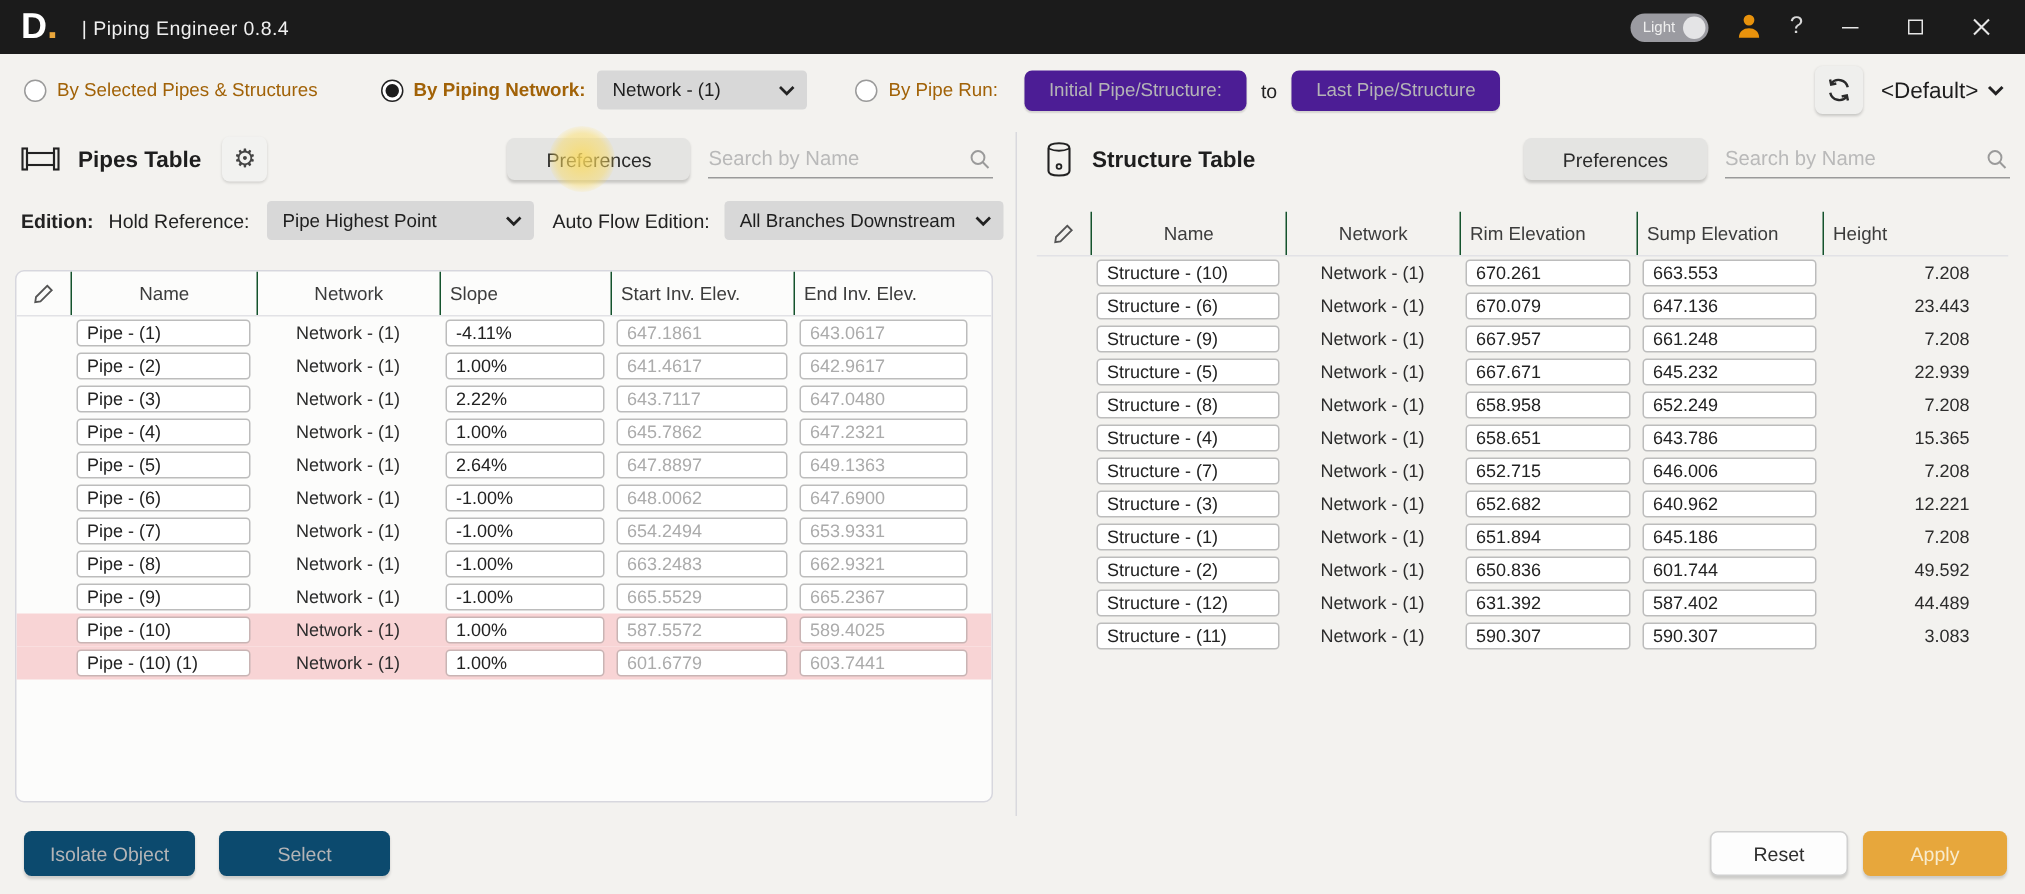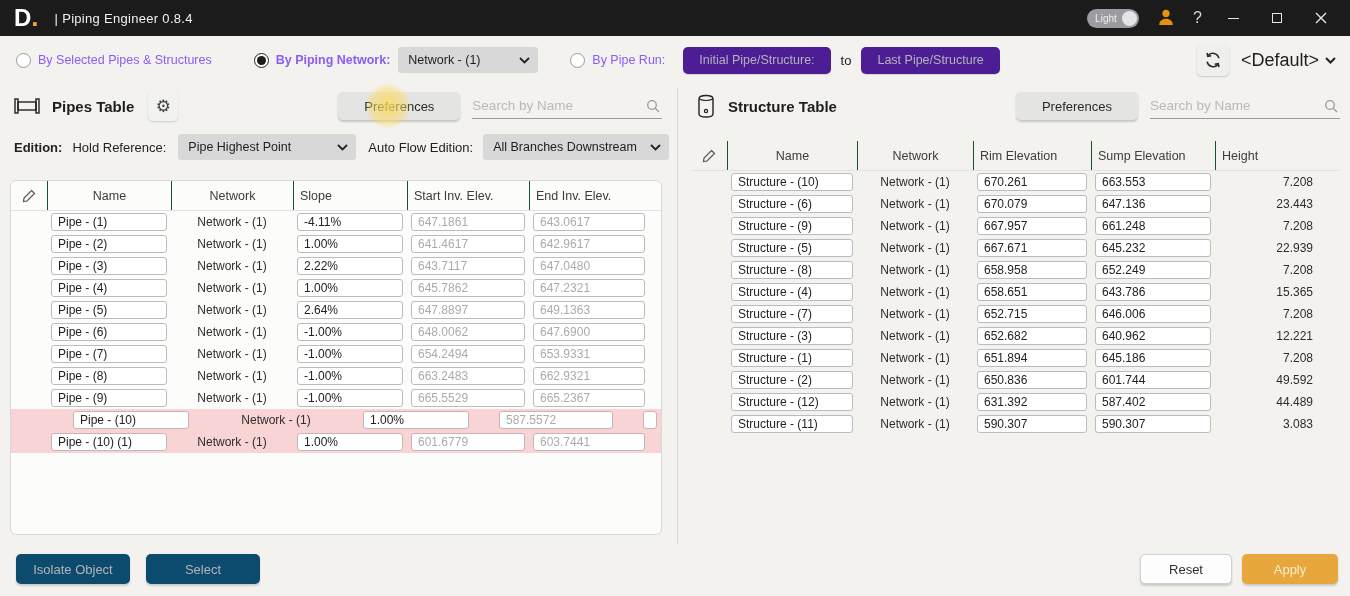--- a/index.html
+++ b/index.html
@@ -31,36 +31,36 @@
   .min-glyph { width:11px; height:0; border-bottom:1.6px solid #e6e6e6; display:block; }
   .max-glyph { width:10px; height:10px; border:1.5px solid #e6e6e6; display:block; }
   .close-glyph { width:12px; height:12px; display:block; }
 
   
   .modebar { position:absolute; top:36px; left:0; right:0; height:48px; display:flex; align-items:center; }
   .radio-group { display:flex; align-items:center; gap:7px; }
   .radio { width:15px; height:15px; border-radius:50%; border:1.6px solid #9a9a9a; background:#fff; position:relative; flex:0 0 auto; }
   .radio.checked { border-color:#222; }
   .radio.checked::after { content:""; position:absolute; inset:2px; background:#1c1c1c; border-radius:50%; }
-  .rlabel { font-size:12.5px; color:#8b5cf6; }
+  .rlabel { font-size:12.5px; color:#a16207; }
   .dd {
     background:#d8d8d8; border-radius:3px; height:26px; display:flex; align-items:center;
     padding:0 8px 0 10px; gap:10px; cursor:pointer; color:#1e1e1e; font-size:12.5px;
   }
   .dd .chev { margin-left:auto; }
   .ghost-btn {
     background:#4c1d95; color:#b4b4b6; border:none; border-radius:5px;
     height:27px; padding:0 16px; font-size:12.5px; box-shadow:0 1px 1px rgba(0,0,0,.12);
   }
   .to-label { color:#222; font-size:13px; margin:0 10px; }
   .refresh-btn {
     width:32px; height:32px; border-radius:5px; background:#efefed; box-shadow:0 1px 2px rgba(0,0,0,.18);
     display:flex; align-items:center; justify-content:center; cursor:pointer; margin-right:12px;
   }
-  .default-dd { display:flex; align-items:center; gap:6px; font-size:18px; color:#1d1d1d; cursor:pointer; margin-right:14px; }
+  .default-dd { display:flex; align-items:center; gap:6px; font-size:15px; color:#1d1d1d; cursor:pointer; margin-right:14px; }
 
   
   .panel-header { position:absolute; display:flex; align-items:center; }
   .panel-title { font-size:15px; font-weight:bold; color:#1e1e1e; }
   .gear-btn {
     width:30px; height:30px; border-radius:5px; background:#f2f2f0; box-shadow:0 1px 2px rgba(0,0,0,.15);
     display:flex; align-items:center; justify-content:center; cursor:pointer;
   }
   .pref-btn {
     position:relative; background:#e4e4e2; border:none; border-radius:5px; height:28px; padding:0 26px;
@@ -407,21 +407,21 @@
           <input class="cell-input" value="-1.00%" style="">
         </div>
         <div class="cell">
           <input class="cell-input dim" value="665.5529" style="">
         </div>
         <div class="cell" style="padding-right:16px;">
           <input class="cell-input dim" value="665.2367" style="">
         </div>
       </div>
 
-      <div class="trow hl" style="grid-template-columns:36px 124px 122px 114px 122px 1fr;gap:22px;">
+      <div class="trow hl" style="grid-template-columns:36px 124px 122px 114px 122px 1fr;">
         <div class="pencil-cell"></div>
         <div class="cell">
           <input class="cell-input" value="Pipe - (10)" style="">
         </div>
         <div class="cell c-center">
           <span>Network - (1)</span>
         </div>
         <div class="cell">
           <input class="cell-input" value="1.00%" style="">
         </div>

